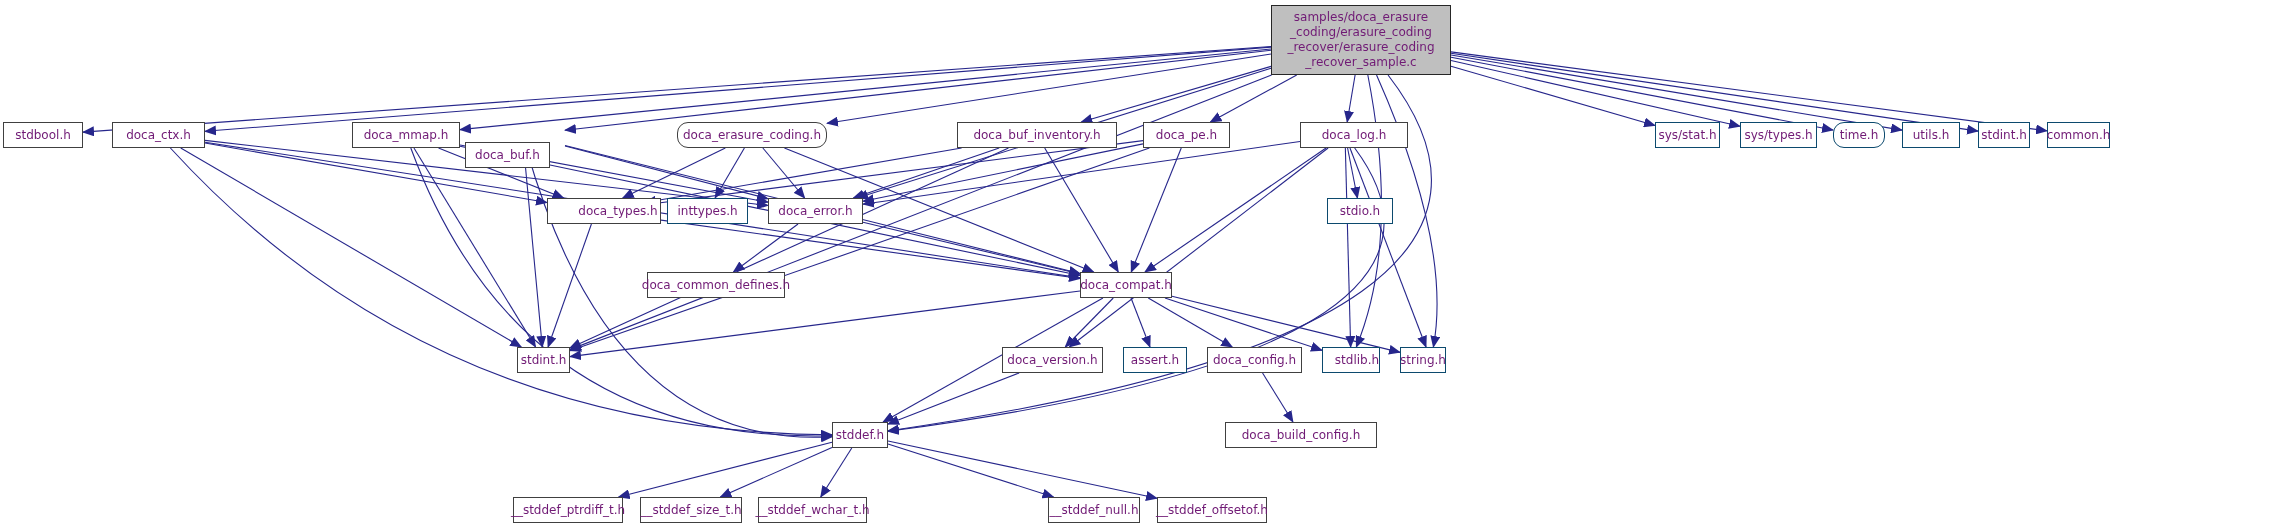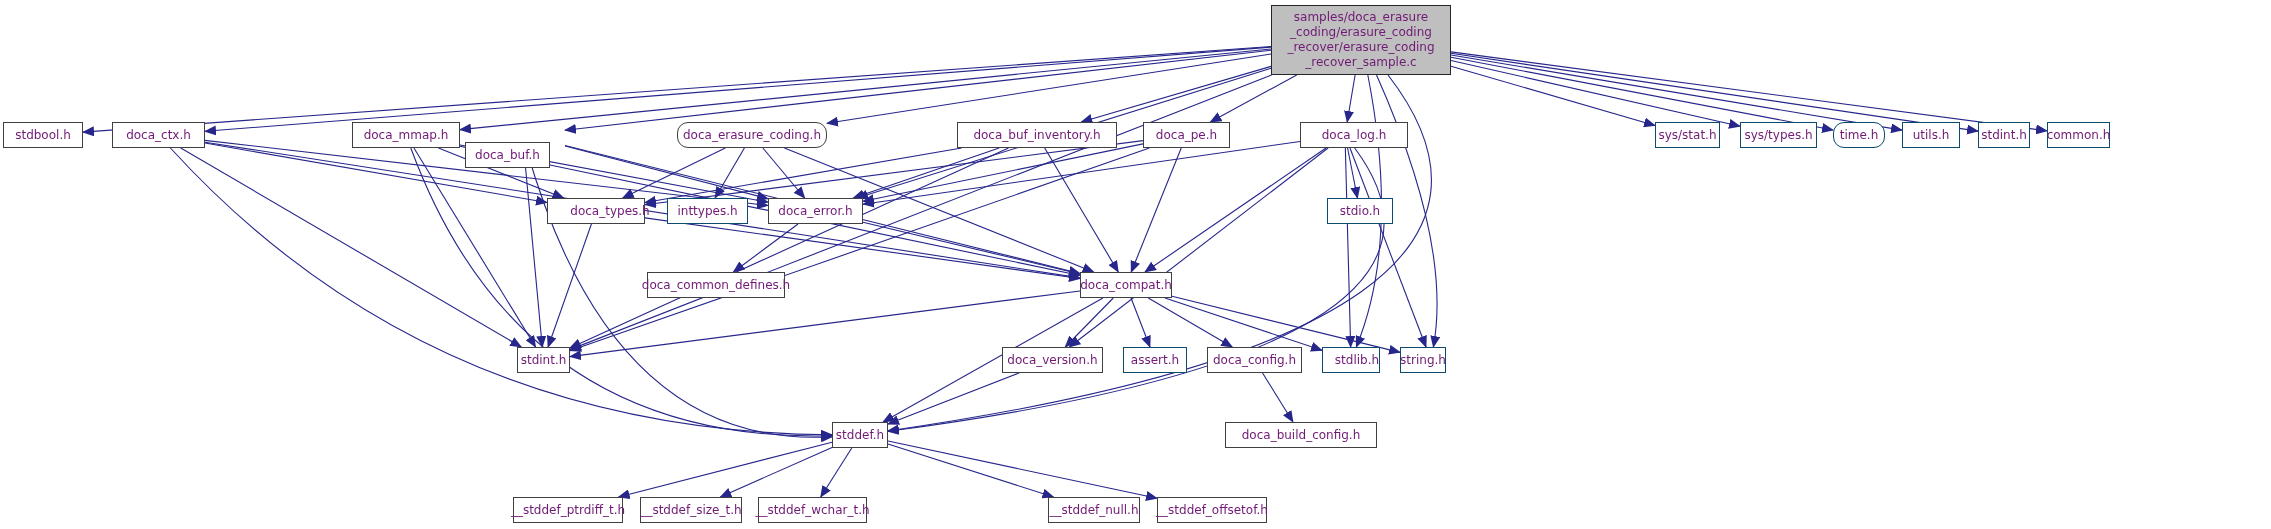--- a/index.html
+++ b/index.html
@@ -119,21 +119,21 @@
     <div class="node doc" style="left: 677px; top: 122px; width: 150px; height: 26px; border-radius: 11px;">doca_erasure_coding.h</div>
     <div class="node doc" style="left: 957px; top: 122px; width: 160px; height: 26px;">doca_buf_inventory.h</div>
     <div class="node doc" style="left: 1143px; top: 122px; width: 87px; height: 26px;">doca_pe.h</div>
     <div class="node doc" style="left: 1300px; top: 122px; width: 108px; height: 26px;">doca_log.h</div>
     <div class="node ext" style="left: 1655px; top: 122px; width: 65px; height: 26px;">sys/stat.h</div>
     <div class="node ext" style="left: 1740px; top: 122px; width: 77px; height: 26px;">sys/types.h</div>
     <div class="node ext" style="left: 1833px; top: 122px; width: 52px; height: 26px; border-radius: 11px;">time.h</div>
     <div class="node ext" style="left: 1902px; top: 122px; width: 58px; height: 26px;">utils.h</div>
     <div class="node ext" style="left: 1978px; top: 122px; width: 52px; height: 26px;">stdint.h</div>
     <div class="node ext" style="left: 2047px; top: 122px; width: 63px; height: 26px;">common.h</div>
-    <div class="node doc" style="left: 547px; top: 198px; width: 98px; height: 26px; padding-left: 28px;">doca_types.h</div>
+    <div class="node doc" style="left: 547px; top: 198px; width: 114px; height: 26px; padding-left: 28px;">doca_types.h</div>
     <div class="node ext" style="left: 667px; top: 198px; width: 81px; height: 26px;">inttypes.h</div>
     <div class="node doc" style="left: 768px; top: 198px; width: 95px; height: 26px;">doca_error.h</div>
     <div class="node ext" style="left: 1327px; top: 198px; width: 66px; height: 26px;">stdio.h</div>
     <div class="node doc" style="left: 647px; top: 272px; width: 138px; height: 26px;">doca_common_defines.h</div>
     <div class="node doc" style="left: 1080px; top: 272px; width: 92px; height: 26px;">doca_compat.h</div>
     <div class="node doc" style="left: 517px; top: 347px; width: 53px; height: 26px;">stdint.h</div>
     <div class="node doc" style="left: 1002px; top: 347px; width: 101px; height: 26px;">doca_version.h</div>
     <div class="node ext" style="left: 1123px; top: 347px; width: 64px; height: 26px;">assert.h</div>
     <div class="node doc" style="left: 1207px; top: 347px; width: 95px; height: 26px;">doca_config.h</div>
     <div class="node ext" style="left: 1322px; top: 347px; width: 58px; height: 26px; padding-left: 12px;">stdlib.h</div>

